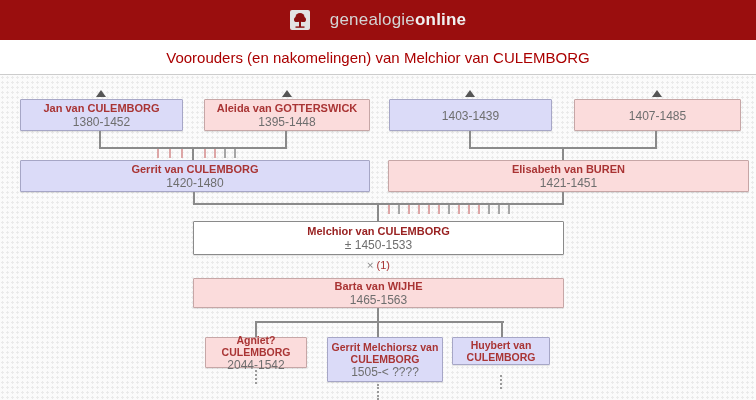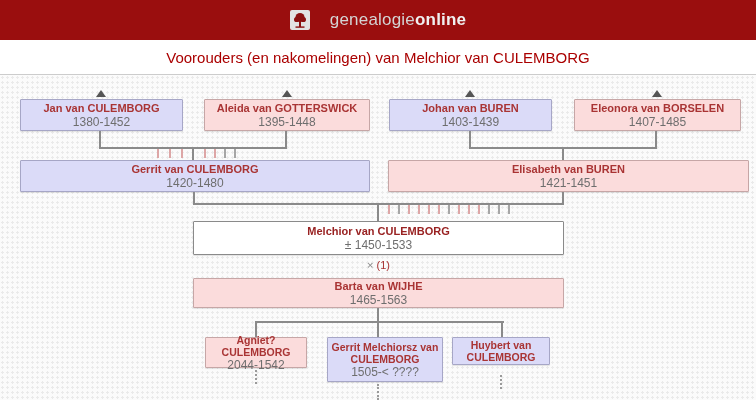--- a/index.html
+++ b/index.html
@@ -88,25 +88,23 @@
 
   <div class="pbox male" style="left:20px;top:24px;width:163px;height:32px">
     <div class="pname">Jan van CULEMBORG</div>
     <div class="pdates">1380-1452</div>
   </div>
   <div class="pbox female" style="left:204px;top:24px;width:166px;height:32px">
     <div class="pname">Aleida van GOTTERSWICK</div>
     <div class="pdates">1395-1448</div>
   </div>
   <div class="pbox male" style="left:389px;top:24px;width:163px;height:32px">
-    <div class="pname">Johan van BUREN</div>
     <div class="pdates">1403-1439</div>
   </div>
   <div class="pbox female" style="left:574px;top:24px;width:167px;height:32px">
-    <div class="pname">Eleonora van BORSELEN</div>
     <div class="pdates">1407-1485</div>
   </div>
 
   <div class="line" style="left:99px;top:56px;width:2px;height:17px"></div>
   <div class="line" style="left:285px;top:56px;width:2px;height:17px"></div>
   <div class="line" style="left:99px;top:72px;width:188px;height:2px"></div>
   <div class="line" style="left:192px;top:72px;width:2px;height:14px"></div>
   <div class="tick p" style="left:157px;top:74px"></div>
   <div class="tick p" style="left:169px;top:74px"></div>
   <div class="tick p" style="left:181px;top:74px"></div>

